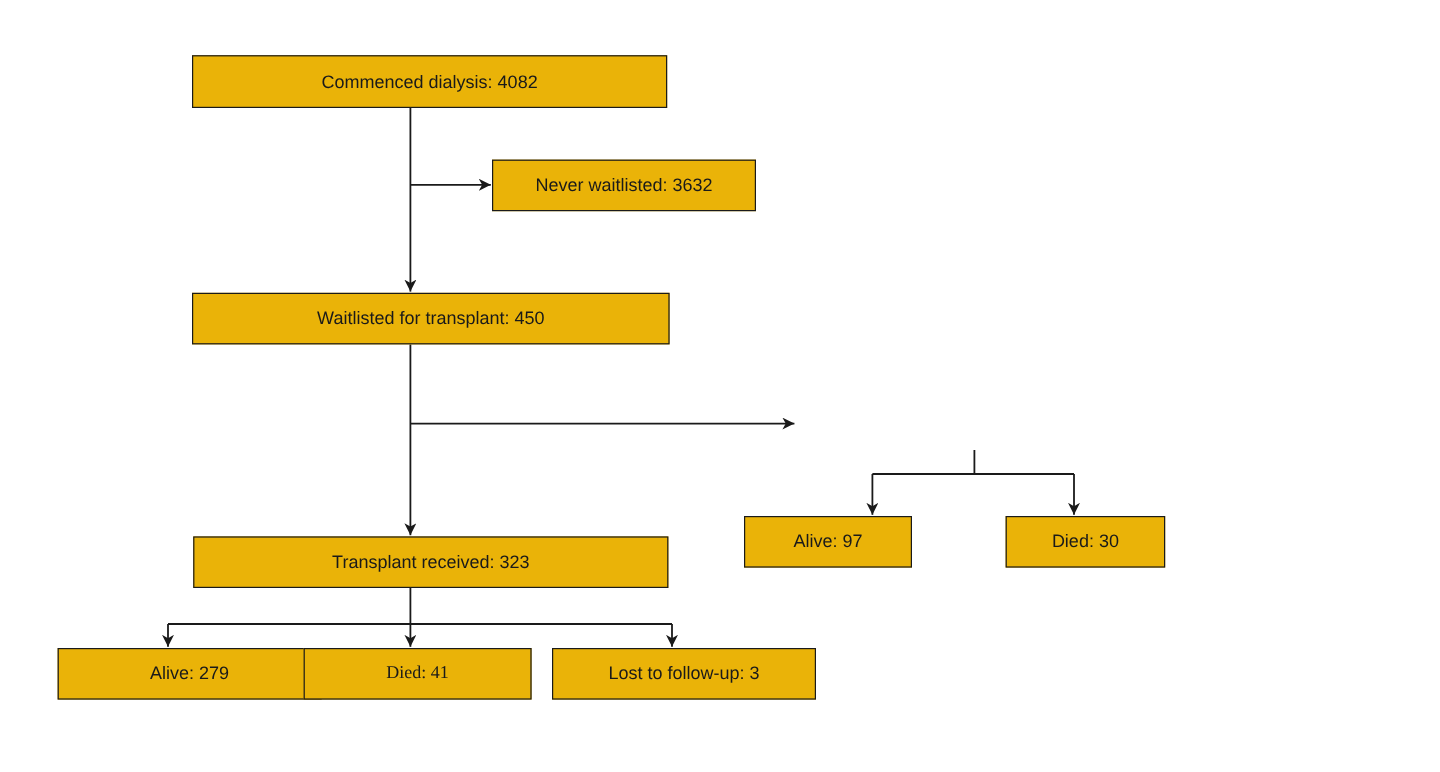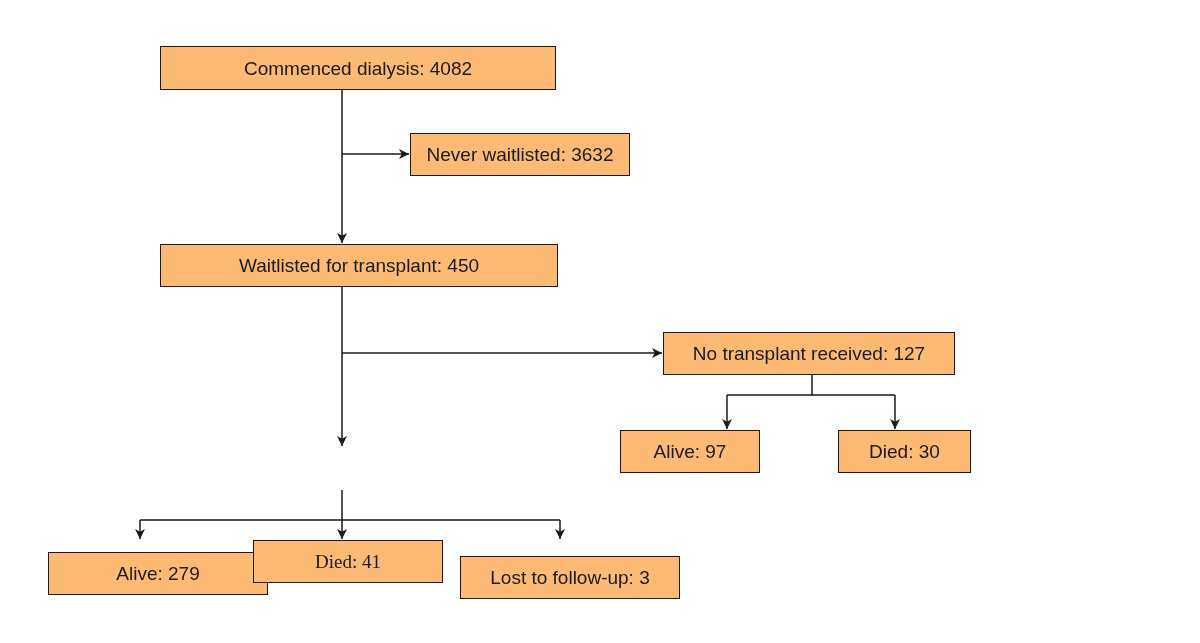--- a/index.html
+++ b/index.html
@@ -19,41 +19,41 @@
     position: absolute;
     left: 0;
     top: 0;
     width: 1200px;
     height: 643px;
   }
   .node {
     position: absolute;
     box-sizing: border-box;
     border: 1.6px solid #1a1a1a;
-    background: #fdba74;
+    background: #eab308;
     color: #1a1a1a;
     display: flex;
     align-items: center;
     justify-content: center;
-    font-size: 19px;
+    font-size: 15px;
     line-height: 1;
     white-space: nowrap;
     text-align: center;
   }
   
   #n-commenced   { left:160px; top:46px;  width:396px; height:44px; }
   #n-never       { left:410px; top:133px; width:220px; height:43px; }
   #n-waitlisted  { left:160px; top:244px; width:398px; height:43px; }
   #n-notx        { left:663px; top:332px; width:292px; height:43px; }
   #n-tx          { left:161px; top:447px; width:396px; height:43px; }
   #n-notx-alive  { left:620px; top:430px; width:140px; height:43px; }
   #n-notx-died   { left:838px; top:430px; width:133px; height:43px;text-align:center; }
-  #n-tx-alive    { left:48px;  top:540px; width:220px; height:43px;margin-top:12px; }
+  #n-tx-alive    { left:48px;  top:540px; width:220px; height:43px; }
   #n-tx-died     { left:253px; top:540px; width:190px; height:43px;font-family:Liberation Serif, serif; }
-  #n-tx-lost     { left:460px; top:540px; width:220px; height:43px;margin-top:16px; }
+  #n-tx-lost     { left:460px; top:540px; width:220px; height:43px; }
 </style>
 </head>
 <body>
 
 <div class="canvas">
 
   <svg class="connectors" viewBox="0 0 1200 643" xmlns="http://www.w3.org/2000/svg">
     <defs>
       <marker id="arrow" markerUnits="userSpaceOnUse" markerWidth="12" markerHeight="12" refX="10" refY="5" orient="auto">
         <path d="M0,0 L10,5 L0,10 L2.8,5 Z" fill="#1a1a1a"></path>
@@ -81,22 +81,22 @@
       <path d="M560,520 L560,539" marker-end="url(#arrow)"></path>
     </g>
   </svg>
 
   <div class="node" id="n-commenced">Commenced dialysis: 4082</div>
 
   <div class="node" id="n-never">Never waitlisted: 3632</div>
 
   <div class="node" id="n-waitlisted">Waitlisted for transplant: 450</div>
 
-  <div class="node" id="n-notx">No transplant received: 127</div>
 
+  <div class="node" id="n-tx">Transplant received: 323</div>
 
   <div class="node" id="n-notx-alive">Alive: 97</div>
 
   <div class="node" id="n-notx-died">Died: 30</div>
 
   <div class="node" id="n-tx-alive">Alive: 279</div>
 
   <div class="node" id="n-tx-died">Died: 41</div>
 
   <div class="node" id="n-tx-lost">Lost to follow-up: 3</div>

